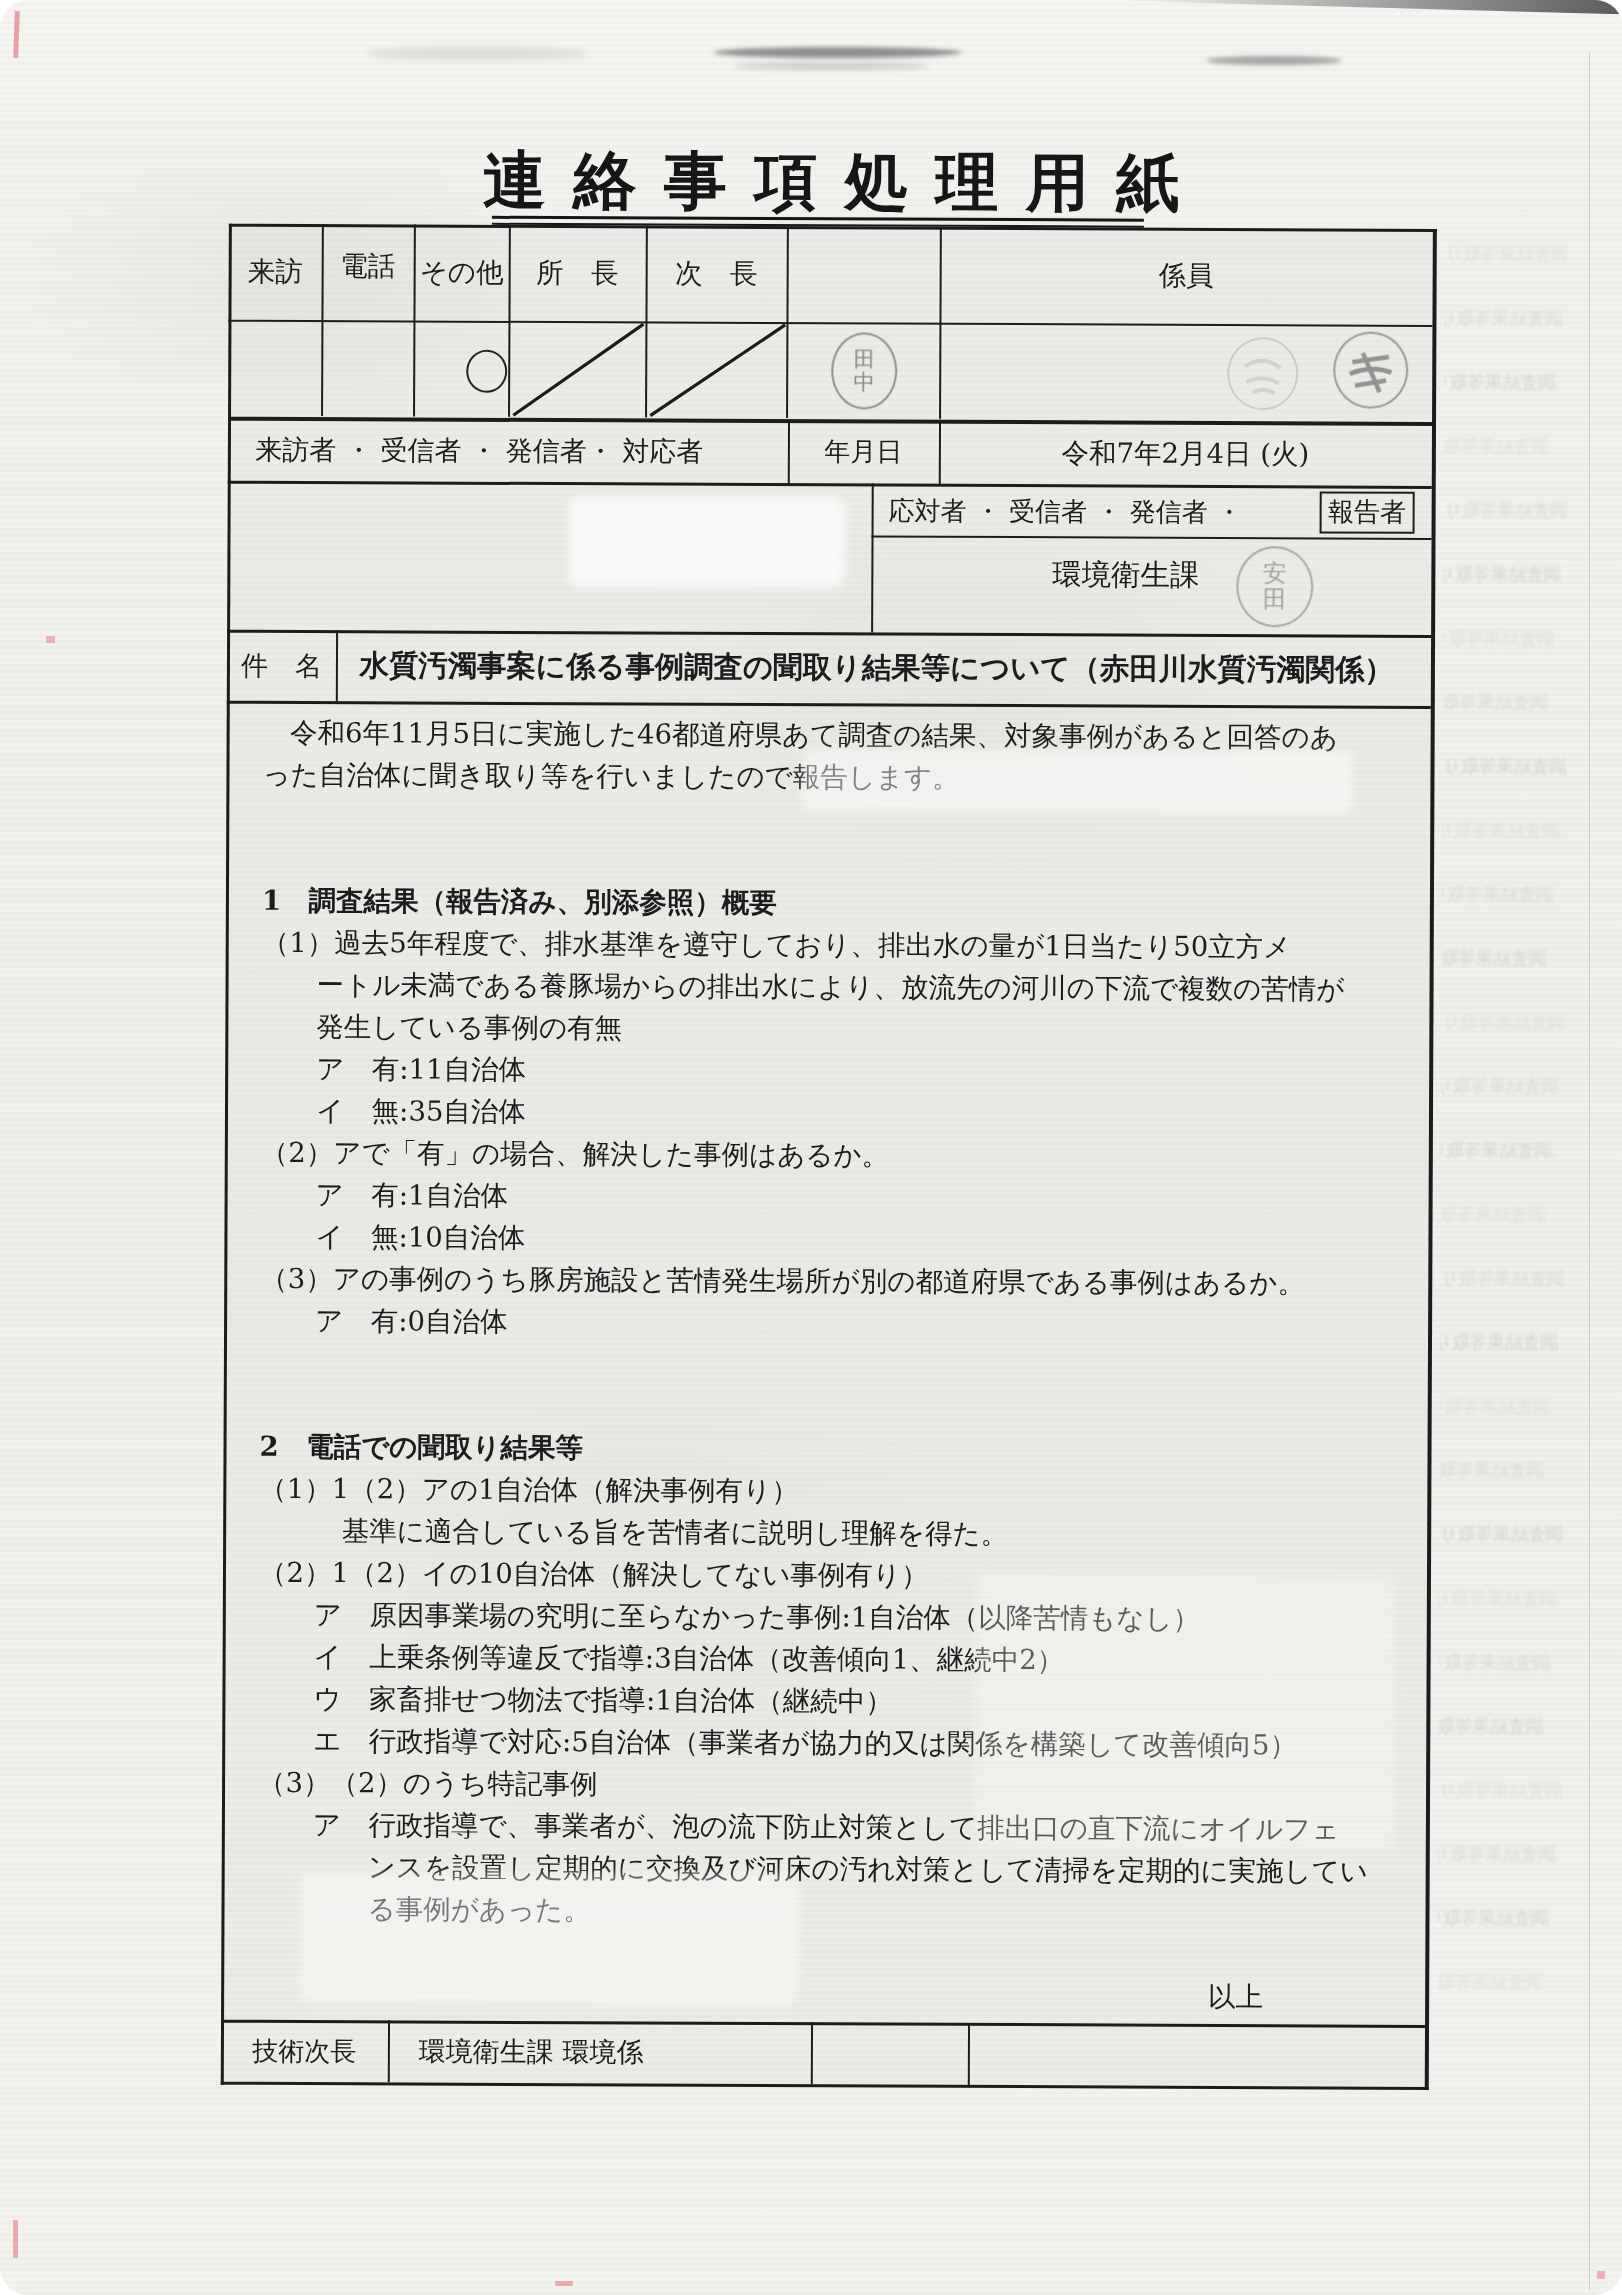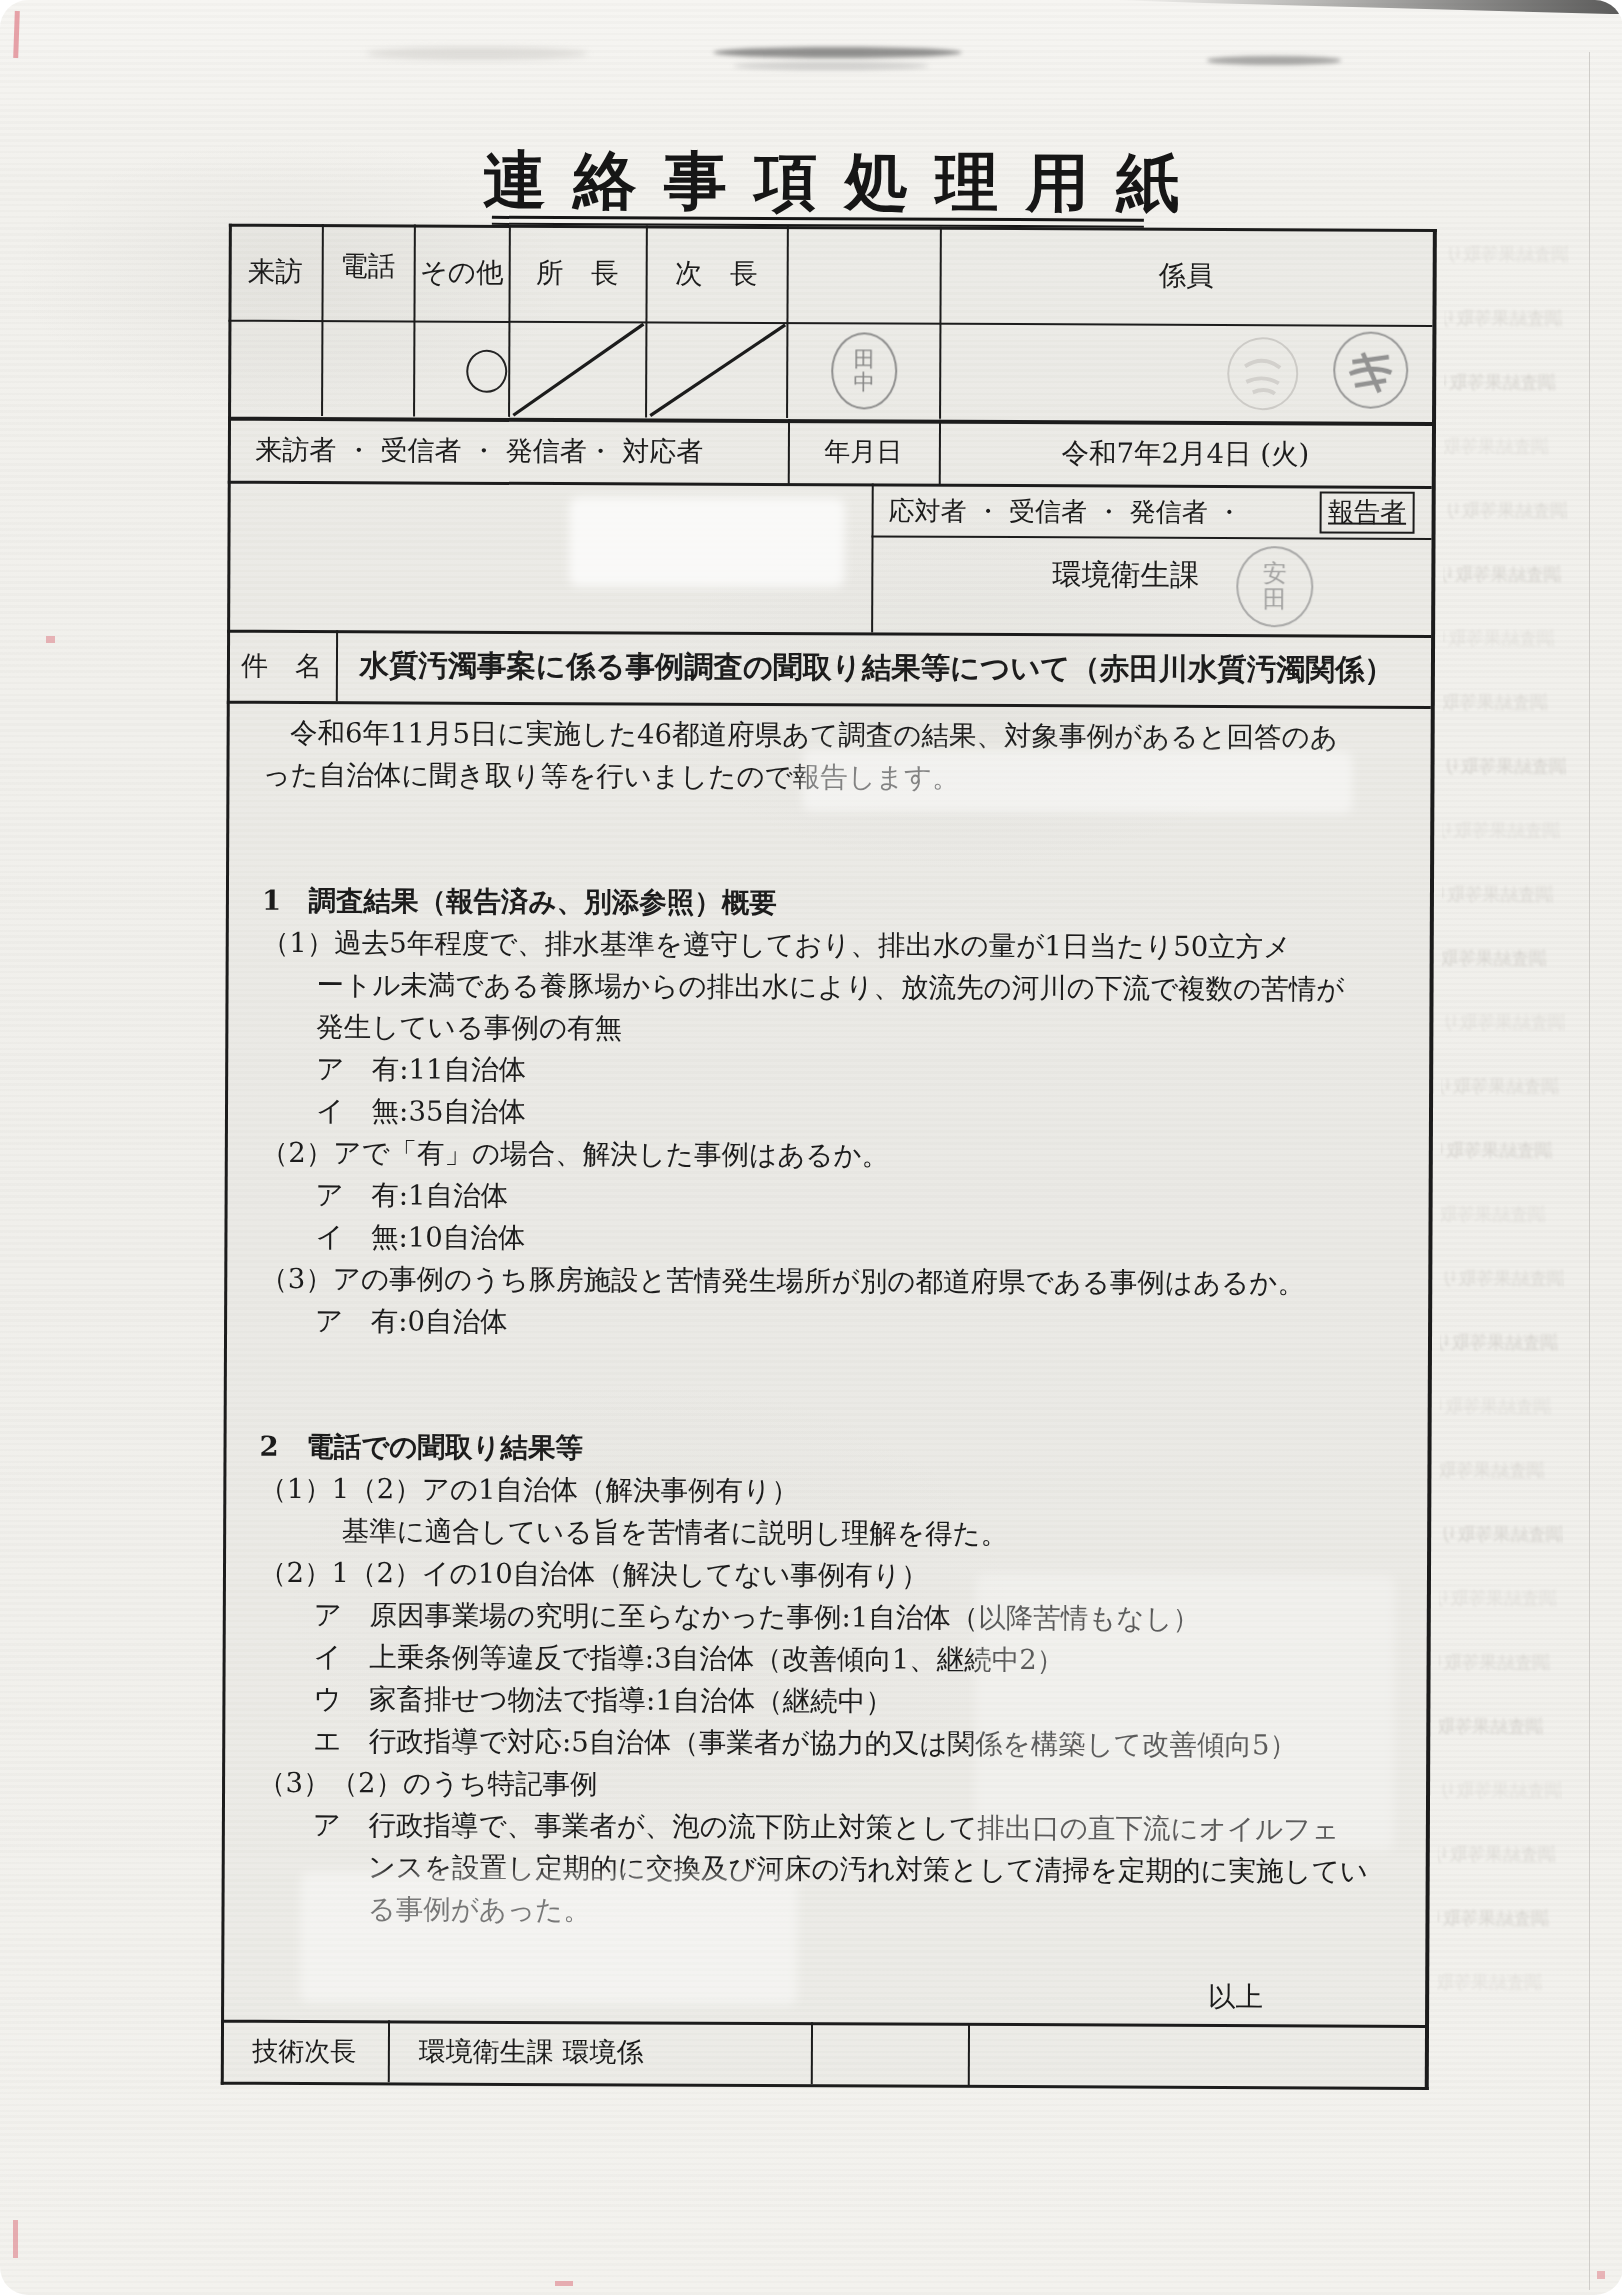--- a/index.html
+++ b/index.html
@@ -33,21 +33,21 @@
   .two-line{flex-direction:column;line-height:1.15;}
 
   .circle-mark{position:absolute;border:2.6px solid #242424;border-radius:50%;}
 
   .stamp{position:absolute;border-radius:50%;display:flex;flex-direction:column;
     align-items:center;justify-content:center;line-height:1.05;}
   .stamp span{display:block;}
 
   .diag{position:absolute;pointer-events:none;}
 
-  .boxed{border:2px solid #1c1c1c;padding:1.3px 6.5px 2.6px 6.5px;text-decoration:underline;}
+  .boxed{border:2px solid #1c1c1c;padding:1.3px 6.5px 2.6px 6.5px;}
 
   .bline{height:42px;line-height:42px;font-size:27.5px;white-space:pre;}
   .bline.bold{font-weight:700;}
   .bline.right{text-align:right;padding-right:147px;}
 
   .whitepatch{position:absolute;background:rgba(255,255,255,.72);filter:blur(4.6px);border-radius:9.2px;}
 
   .bleedcol{position:absolute;left:1445px;top:216px;width:124px;height:1806px;overflow:hidden;}
   .bleedline{height:64px;line-height:64px;font-size:17.7px;color:#c9c6c1;white-space:nowrap;
     transform:scaleX(-1);filter:blur(0.8px);opacity:.75;font-family:"DejaVu Sans","Liberation Sans",sans-serif;}

